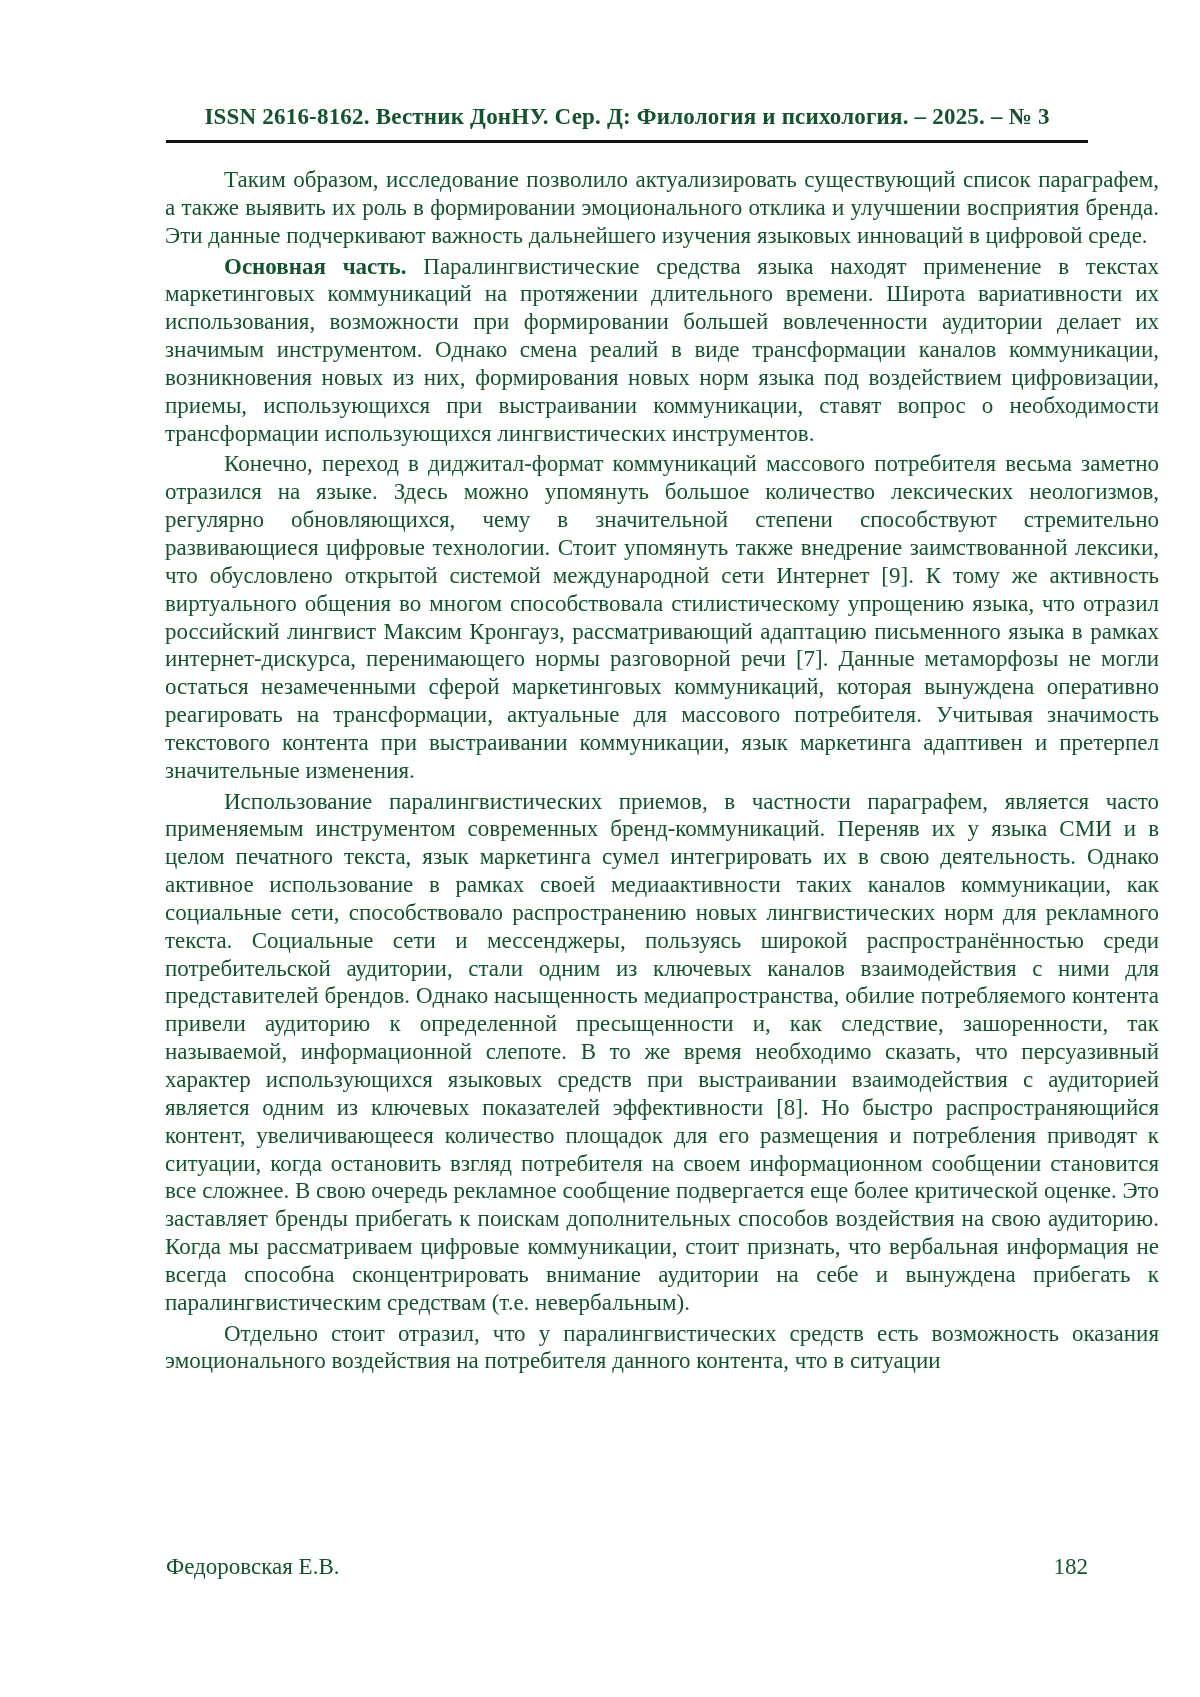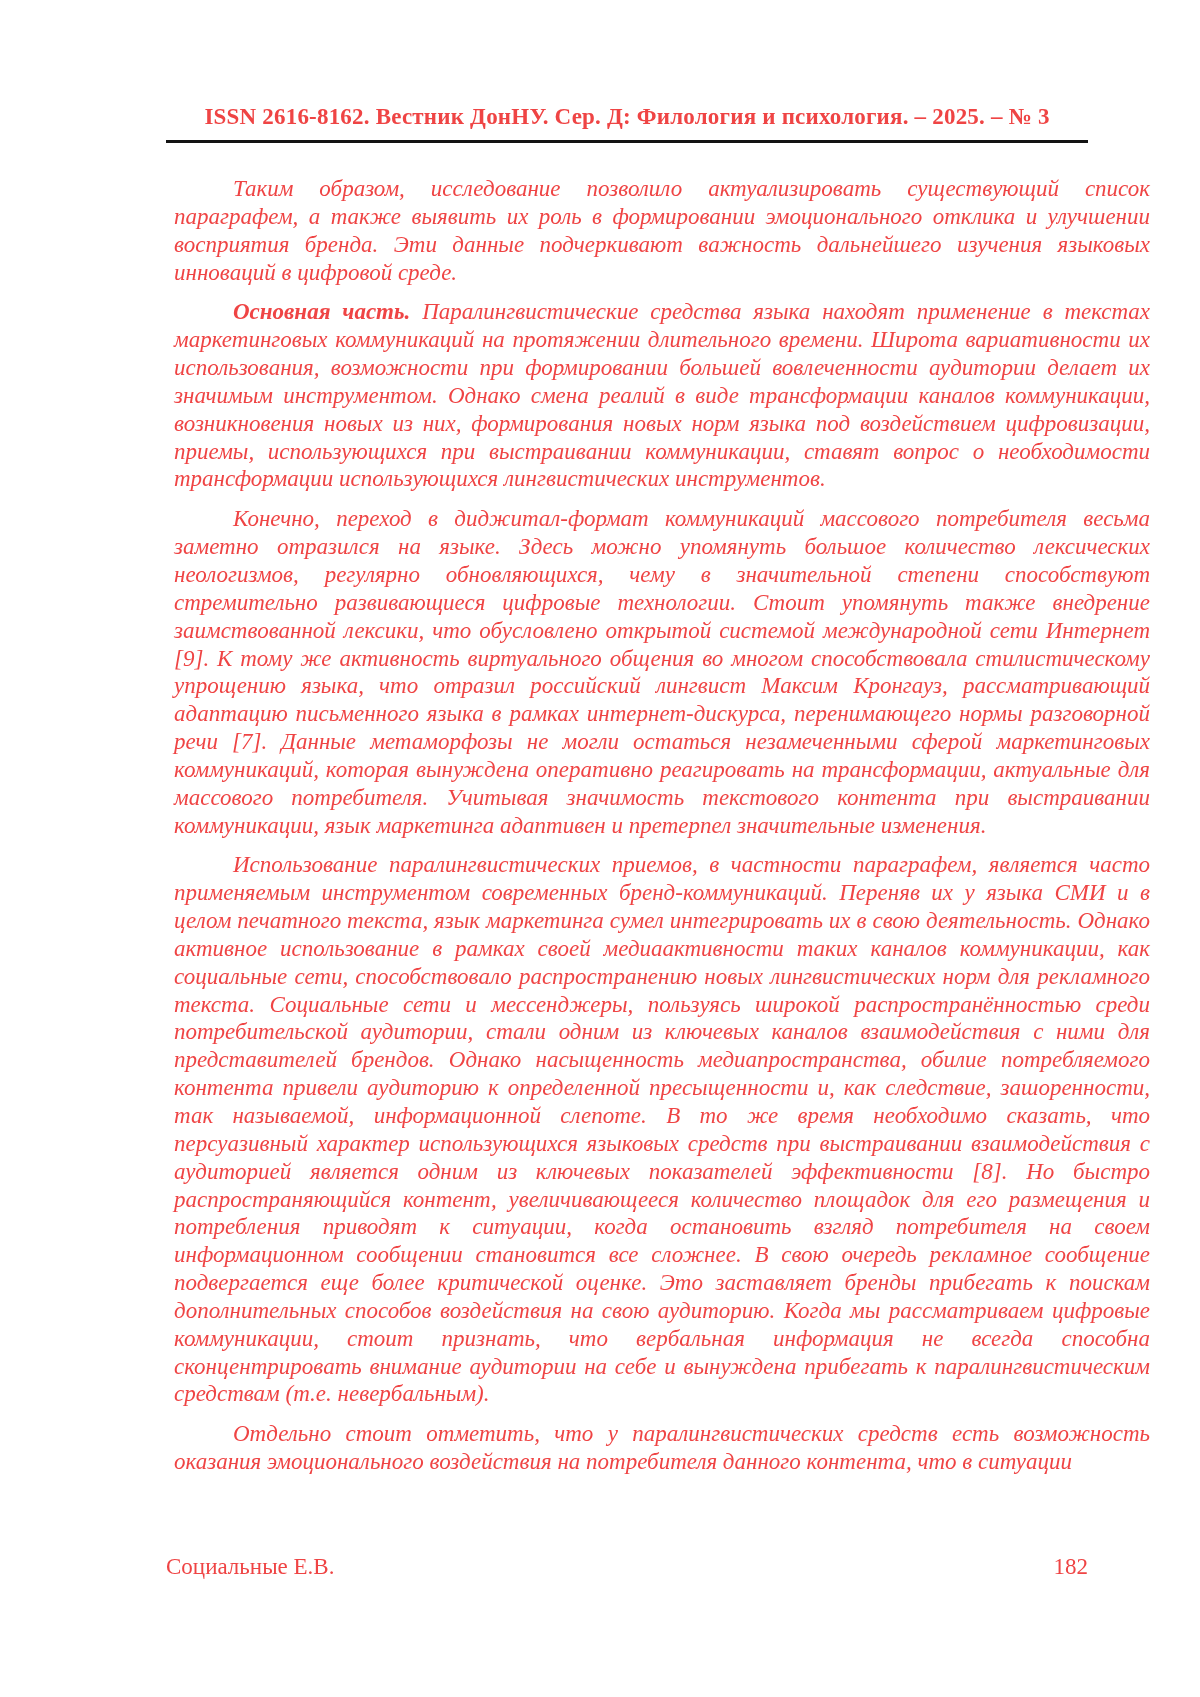--- a/index.html
+++ b/index.html
@@ -6,21 +6,21 @@
     margin: 0;
     padding: 0;
     background: #ffffff;
   }
   .page {
     position: relative;
     width: 1188px;
     height: 1697px;
     background: #ffffff;
     font-family: "Liberation Serif", "DejaVu Serif", serif;
-    color: #ef4444;
+    color: #14532d;
     overflow: hidden;
   }
   .running-header {
     position: absolute;
     left: 166px;
     top: 103px;
     width: 922px;
     text-align: center;
     font-size: 23px;
     line-height: 28px;
@@ -40,24 +40,23 @@
     position: absolute;
     left: 162px;
     top: 163px;
     width: 1000px;
     font-size: 23px;
     line-height: 27.85px;
     text-align: justify;
     text-justify: inter-word;
   }
   .para {
-    margin: 12px;
+    margin: 3px;
     padding: 0;
     text-indent: 59px;
-    font-style: italic;
   }
   .para .lead {
     font-weight: 700;
   }
   .footer {
     position: absolute;
     left: 166px;
     top: 1553px;
     width: 922px;
     font-size: 23px;
@@ -76,21 +75,21 @@
     <span>ISSN 2616-8162. Вестник ДонНУ. Сер. Д: Филология и психология. – 2025. – № 3</span>
   </header>
 
   <div class="header-rule"></div>
 
   <main class="content">
     <p class="para"><b class="lead"></b><span>Таким образом, исследование позволило актуализировать существующий список параграфем, а также выявить их роль в формировании эмоционального отклика и улучшении восприятия бренда. Эти данные подчеркивают важность дальнейшего изучения языковых инноваций в цифровой среде.</span></p>
     <p class="para"><b class="lead">Основная часть.</b><span> Паралингвистические средства языка находят применение в текстах маркетинговых коммуникаций на протяжении длительного времени. Широта вариативности их использования, возможности при формировании большей вовлеченности аудитории делает их значимым инструментом. Однако смена реалий в виде трансформации каналов коммуникации, возникновения новых из них, формирования новых норм языка под воздействием цифровизации, приемы, использующихся при выстраивании коммуникации, ставят вопрос о необходимости трансформации использующихся лингвистических инструментов.</span></p>
     <p class="para"><b class="lead"></b><span>Конечно, переход в диджитал-формат коммуникаций массового потребителя весьма заметно отразился на языке. Здесь можно упомянуть большое количество лексических неологизмов, регулярно обновляющихся, чему в значительной степени способствуют стремительно развивающиеся цифровые технологии. Стоит упомянуть также внедрение заимствованной лексики, что обусловлено открытой системой международной сети Интернет [9]. К тому же активность виртуального общения во многом способствовала стилистическому упрощению языка, что отразил российский лингвист Максим Кронгауз, рассматривающий адаптацию письменного языка в рамках интернет-дискурса, перенимающего нормы разговорной речи [7]. Данные метаморфозы не могли остаться незамеченными сферой маркетинговых коммуникаций, которая вынуждена оперативно реагировать на трансформации, актуальные для массового потребителя. Учитывая значимость текстового контента при выстраивании коммуникации, язык маркетинга адаптивен и претерпел значительные изменения.</span></p>
     <p class="para"><b class="lead"></b><span>Использование паралингвистических приемов, в частности параграфем, является часто применяемым инструментом современных бренд-коммуникаций. Переняв их у языка СМИ и в целом печатного текста, язык маркетинга сумел интегрировать их в свою деятельность. Однако активное использование в рамках своей медиаактивности таких каналов коммуникации, как социальные сети, способствовало распространению новых лингвистических норм для рекламного текста. Социальные сети и мессенджеры, пользуясь широкой распространённостью среди потребительской аудитории, стали одним из ключевых каналов взаимодействия с ними для представителей брендов. Однако насыщенность медиапространства, обилие потребляемого контента привели аудиторию к определенной пресыщенности и, как следствие, зашоренности, так называемой, информационной слепоте. В то же время необходимо сказать, что персуазивный характер использующихся языковых средств при выстраивании взаимодействия с аудиторией является одним из ключевых показателей эффективности [8]. Но быстро распространяющийся контент, увеличивающееся количество площадок для его размещения и потребления приводят к ситуации, когда остановить взгляд потребителя на своем информационном сообщении становится все сложнее. В свою очередь рекламное сообщение подвергается еще более критической оценке. Это заставляет бренды прибегать к поискам дополнительных способов воздействия на свою аудиторию. Когда мы рассматриваем цифровые коммуникации, стоит признать, что вербальная информация не всегда способна сконцентрировать внимание аудитории на себе и вынуждена прибегать к паралингвистическим средствам (т.е. невербальным).</span></p>
-    <p class="para"><b class="lead"></b><span>Отдельно стоит отметить, что у паралингвистических средств есть возможность оказания эмоционального воздействия на потребителя данного контента, что в ситуации</span></p>
+    <p class="para"><b class="lead"></b><span>Отдельно стоит отразил, что у паралингвистических средств есть возможность оказания эмоционального воздействия на потребителя данного контента, что в ситуации</span></p>
   </main>
 
   <footer class="footer">
-    <span>Социальные Е.В.</span>
+    <span>Федоровская Е.В.</span>
     <span>182</span>
   </footer>
 
 </div>
 
 </body></html>

